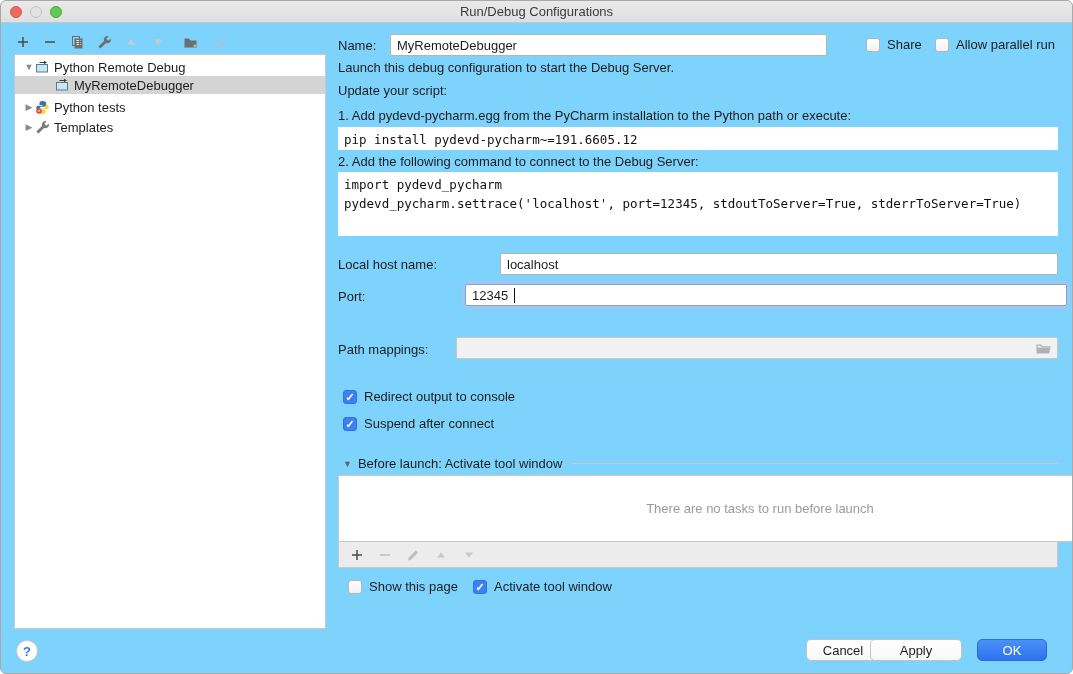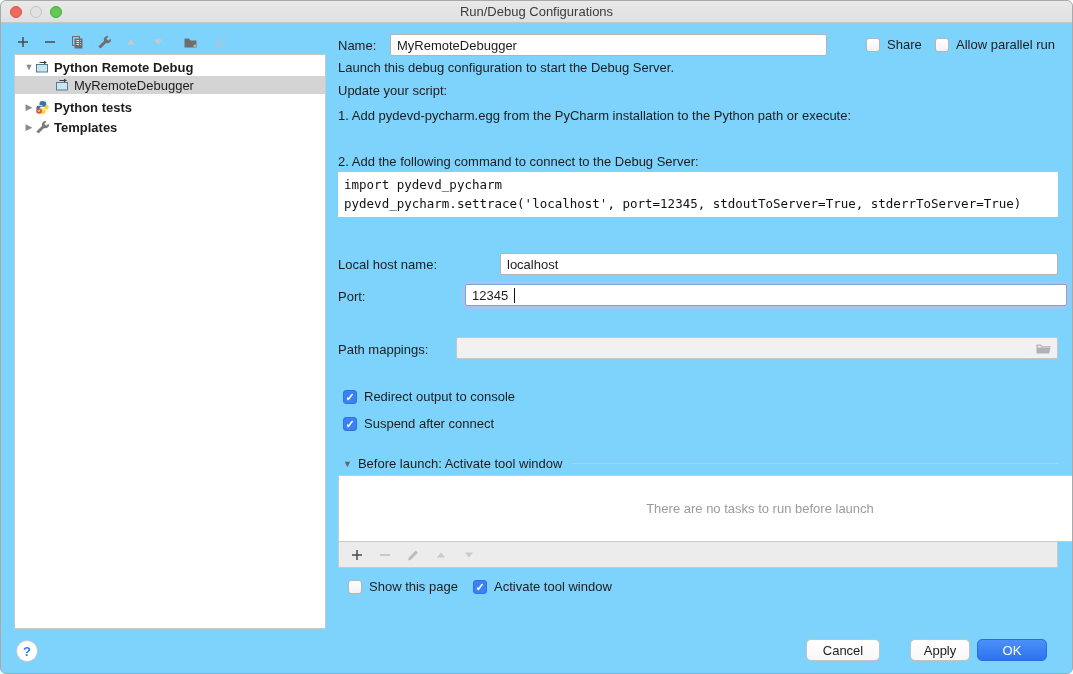--- a/index.html
+++ b/index.html
@@ -22,21 +22,21 @@
   
   .s-toolbar { position:absolute; left:14px; top:29px; height:24px; display:flex; align-items:center; gap:11px; }
   .tbtn { width:16px; height:16px; display:flex; align-items:center; justify-content:center; }
   .tree { position:absolute; left:13px; top:53px; width:312px; height:575px;
           background:#fff; border:1px solid #c8c8c8; overflow:hidden; padding-top:3px; }
   .trow { height:18px; display:flex; align-items:center; white-space:nowrap; }
   .trow.selected { background:#d4d4d4; }
   .trow .exp { width:12px; margin-left:8px; font-size:9px; color:#8a8a8a; text-align:center; flex:0 0 12px; }
   .trow .exp.child { margin-left:28px; }
   .trow .ticon { width:15px; height:15px; margin-right:4px; flex:0 0 15px; display:flex; align-items:center; }
-  .trow .tlabel { font-weight:bold; }
+  .trow .tlabel { font-weight:normal; }
   .trow .tlabel.normal { font-weight:normal; }
 
   
   .main { position:absolute; left:337px; top:22px; width:720px; bottom:0; }
   .abs { position:absolute; }
   .lbl { color:#1d1d1f; }
   .txt { color:#1d1d1f; }
   input.fld { height:22px; border:1px solid #b4b4b4; border-radius:2px; background:#fff;
               font-family:"Liberation Sans", sans-serif; font-size:13px; color:#1d1d1f;
               padding:0 6px; outline:none; width:100%; }
@@ -65,21 +65,21 @@
               display:flex; align-items:center; gap:12px; padding-left:10px; }
 
   
   .helpbtn { position:absolute; left:15px; bottom:11px; width:22px; height:22px; border-radius:50%;
              background:#fff; border:1px solid #c9c9c9; color:#2f7cf6; font-weight:bold;
              display:flex; align-items:center; justify-content:center; font-size:13px; }
   .btn { position:absolute; bottom:12px; height:22px; border-radius:5px; border:1px solid #c2c2c2;
          background:linear-gradient(#ffffff,#f7f7f7); font-size:13px; color:#1d1d1f;
          display:flex; align-items:center; justify-content:center; }
   .btn.cancel { right:192px; width:74px; }
-  .btn.apply  { right:102px; width:60px;margin-left:36px; }
+  .btn.apply  { right:110px; width:92px;margin-left:36px; }
   .btn.ok     { right:25px;  width:70px; background:linear-gradient(#4b90f8,#2d72ee);
                 border-color:#2d6ce0; color:#fff; }
 </style>
 </head>
 <body>
 
 <div class="window">
 
   <div class="titlebar">
     <span class="tl red"></span>
@@ -194,22 +194,23 @@
       <span>Share</span>
     </span>
     <span class="abs cbrow" style="left:597px; top:14px;">
       <span class="cb"></span>
       <span>Allow parallel run</span>
     </span>
 
     <span class="abs txt" style="left:0; top:37px;">Launch this debug configuration to start the Debug Server.</span>
     <span class="abs txt" style="left:0; top:60px;">Update your script:</span>
     <span class="abs txt" style="left:0; top:85px;">1. Add pydevd-pycharm.egg from the PyCharm installation to the Python path or execute:</span>
+    <div class="abs codeblock" style="left:0; top:104px; width:720px; height:23px;">pip install pydevd-pycharm~=191.6605.12</div>
     <span class="abs txt" style="left:0; top:131px;">2. Add the following command to connect to the Debug Server:</span>
-    <div class="abs codeblock" style="left:0; top:149px; width:720px; height:45px;"><span>import pydevd_pycharm</span>
+    <div class="abs codeblock" style="left:0; top:149px; width:720px; height:64px;"><span>import pydevd_pycharm</span>
 <span>pydevd_pycharm.settrace('localhost', port=12345, stdoutToServer=True, stderrToServer=True)</span></div>
 
     <span class="abs lbl" style="left:0; top:234px;">Local host name:</span>
     <span class="abs" style="left:118px; top:230px; width:602px;padding-left:44px;">
       <input class="fld" value="localhost" style="">
     </span>
 
     <span class="abs lbl" style="left:0; top:266px;">Port:</span>
     <span class="abs focusring" style="left:118px; top:261px; width:602px;">
       <input class="fld" value="12345" style="">

